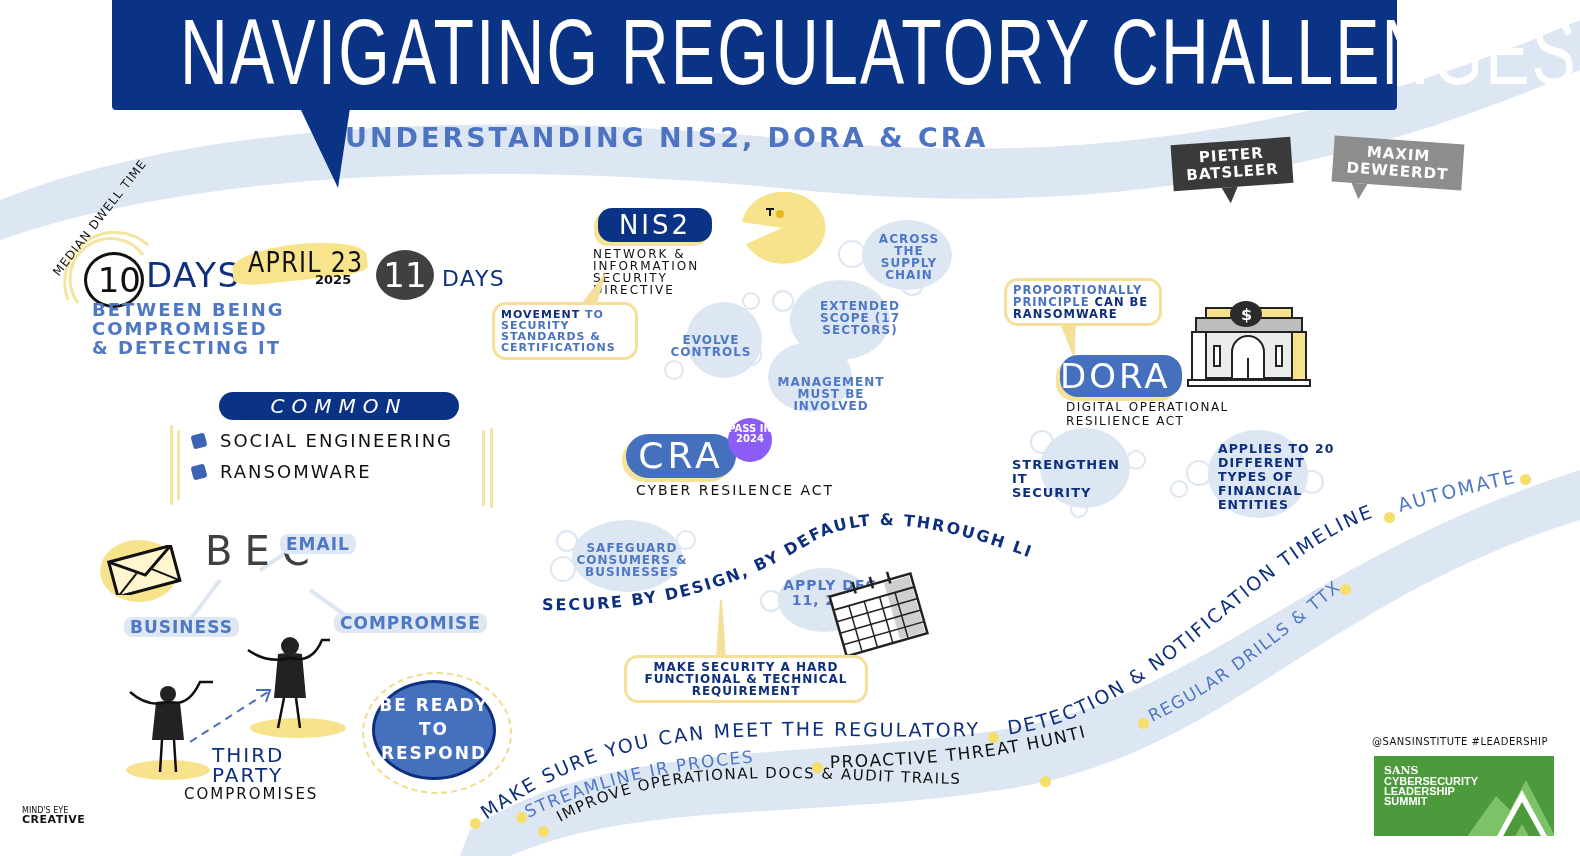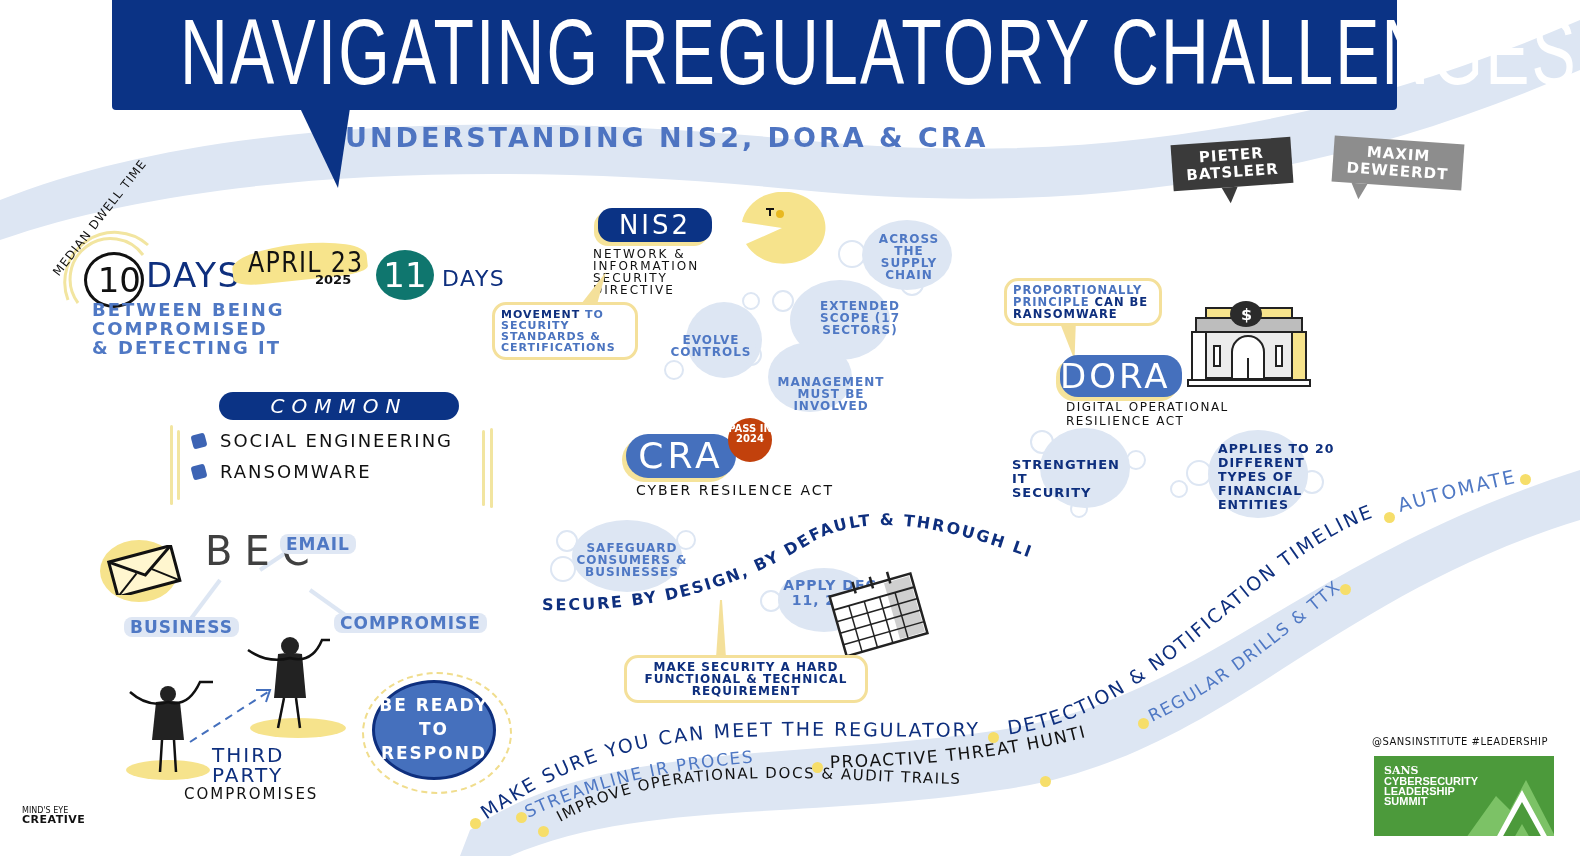--- a/index.html
+++ b/index.html
@@ -43,21 +43,21 @@
 
   
   .circle10 { left:84px; top:252px; width:54px; height:50px; border:3px solid #111; border-radius:50%;
     font-size:34px; text-align:right; line-height:50px; color:#111; }
   .days1 { left:146px; top:255px; font-size:34px; color:#0e2f7e; }
   .dwell-label { left:50px; top:222px; font-size:12px; color:#111; transform:rotate(-35deg); transform-origin:left top; letter-spacing:1px; }
   .between { left:92px; top:300px; font-size:18px; font-weight:bold; color:#4f78c4; line-height:19px; letter-spacing:2px; }
   .april-hl { left:232px; top:244px; width:135px; height:36px; background:#f7e48c; border-radius:50% 50% 20% 20%; transform:rotate(-6deg); }
   .april { left:248px; top:246px; font-size:28px; color:#111; transform:scaleX(0.85); transform-origin:left top; }
   .year { left:315px; top:272px; font-size:13px; font-weight:bold; color:#111; }
-  .circle11 { left:376px; top:250px; width:58px; height:50px; background:#0f766e; border-radius:50%;
+  .circle11 { left:376px; top:250px; width:58px; height:50px; background:#404040; border-radius:50%;
     color:#fff; font-size:34px; text-align:center; line-height:50px; }
   .days2 { left:442px; top:266px; font-size:22px; color:#0e2f7e; }
 
   
   .common-pill { left:219px; top:392px; width:240px; height:28px; background:#0b3385; border-radius:16px;
     color:#fff; font-size:20px; text-align:center; line-height:28px; font-style:italic; letter-spacing:7px; }
   .common-list { left:192px; top:425px; }
   .common-item { display:flex; align-items:center; height:31px; font-size:18px; color:#111; letter-spacing:2px; }
   .bullet { width:14px; height:14px; background:#3d64b4; border-radius:3px; transform:rotate(-15deg); margin-right:14px; }
   .ybar { position:absolute; width:3px; background:#f2e5a0; border-radius:2px; }
@@ -84,21 +84,21 @@
     font-size:11px; font-weight:bold; line-height:11px; letter-spacing:1px; }
   .pacman { left:736px; top:192px; width:92px; height:72px; }
 
   .bubble { position:absolute; background:#dde6f3; border-radius:50%; }
   .bubble-ring { position:absolute; border:2px solid #dde6f3; border-radius:50%; }
   .btext { position:absolute; font-size:12px; font-weight:bold; color:#4f78c4; line-height:12px; letter-spacing:1px; text-align:center; }
 
   
   .cra-pill { left:626px; top:434px; width:110px; height:44px; background:#4570bd; border-radius:22px; box-shadow:-4px 4px 0 #f5e39a;
     color:#fff; font-size:36px; text-align:center; line-height:44px; letter-spacing:4px; }
-  .cra-badge { left:728px; top:418px; width:44px; height:44px; background:#c2410c; border-radius:50%; color:#fff;
+  .cra-badge { left:728px; top:418px; width:44px; height:44px; background:#8b5cf6; border-radius:50%; color:#fff;
     font-size:10px; font-weight:bold; text-align:center; line-height:10px; padding-top:6px; box-sizing:border-box; }
   .cra-desc { left:636px; top:482px; font-size:14px; color:#111; letter-spacing:2px; }
   .make-sec { left:624px; top:655px; width:230px; padding:3px 4px; border:3px solid #f4e09a; border-radius:14px; background:#fff;
     font-size:12px; font-weight:bold; color:#0e2f7e; text-align:center; line-height:12px; letter-spacing:1px; }
   .make-sec-tail { left:716px; top:600px; width:10px; height:58px; background:#f4e09a; clip-path:polygon(40% 0,60% 0,100% 100%,0 100%); }
 
   
   .prop { left:1004px; top:278px; width:140px; padding:3px 6px; border:3px solid #f4e09a; border-radius:14px; background:#fff;
     font-size:11.5px; font-weight:bold; line-height:12px; letter-spacing:1px; }
   .prop-tail { left:1058px; top:318px; width:30px; height:42px; background:#f4e09a; clip-path:polygon(0 0,60% 0,55% 100%); }

